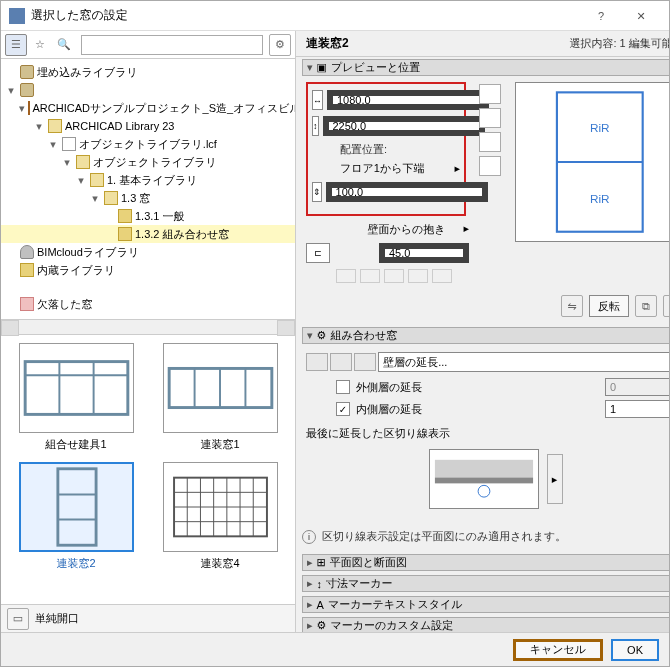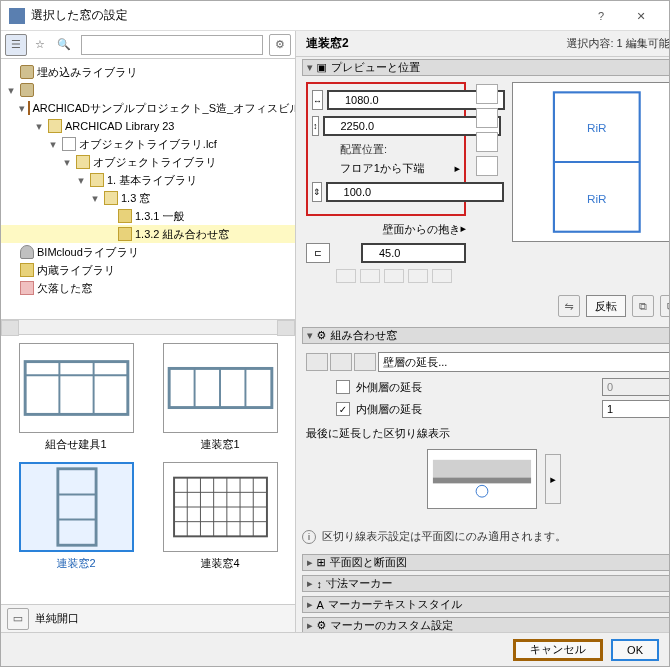--- a/index.html
+++ b/index.html
@@ -42,28 +42,28 @@
   .right-header { height: 30px; display: flex; align-items: center; padding: 4px 10px; border-bottom: 1px solid #ccc; background: #f0f0f0; }
   .right-header .name { font-weight: bold; font-size: 12px; }
   .right-header .info { margin-left: auto; font-size: 11px; color: #333; }
   .section-bar { height: 22px; background: #dcdcdc; border: 1px solid #aaa; margin: 2px 6px; display: flex; align-items: center; padding: 0 4px; gap: 4px; cursor: pointer; }
   .section-bar .arrow { color: #555; }
   .section-body { margin: 4px 10px 8px; }
   .preview-row { display: flex; gap: 10px; }
   .params { width: 160px; border: 2px solid #d02020; padding: 6px 4px 6px 4px; }
   .param-line { display: flex; align-items: center; gap: 4px; margin-bottom: 6px; }
   .param-icon { width: 24px; height: 20px; border: 1px solid #888; background: #fff; display: flex; align-items: center; justify-content: center; font-size: 9px; }
-  .param-input { flex: 1; height: 20px; border: 2px solid #404040; background: #fff; padding: 0 16px; }
+  .param-input { flex: 1; height: 20px; border: 6px solid #404040; background: #fff; padding: 0 4px; }
   .param-label { padding-left: 28px; color: #333; margin: 2px 0 4px; }
   .mid-icons { width: 26px; display: flex; flex-direction: column; gap: 4px; padding-top: 2px; }
   .mid-icons div { width: 22px; height: 20px; border: 1px solid #aaa; background: #fff; }
   .preview-box { flex: 1; border: 1px solid #888; background: #fff; width: 170px; height: 160px; display: flex; align-items: center; justify-content: center; }
   .preview-box svg { width: 95%; height: 95%; }
   .below-params { margin: 6px 0; }
-  .line2 { display: flex; align-items: flex-start; gap: 0; margin-bottom: 6px; }
+  .line2 { display: flex; align-items: flex-start; gap: 18px; margin-bottom: 6px; }
   .icon-row-small { display: flex; gap: 4px; margin: 4px 0 0 30px; }
   .icon-row-small span { width: 20px; height: 14px; border: 1px solid #ccc; }
   .ctrl-row { display: flex; align-items: center; justify-content: flex-end; gap: 6px; margin-top: 6px; }
   .ctrl-btn { height: 22px; padding: 0 8px; border: 1px solid #888; background: #f8f8f8; cursor: pointer; }
   .tabs-row { display: flex; align-items: center; gap: 2px; margin: 2px 0 6px; }
   .tabs-row .tab { width: 22px; height: 18px; border: 1px solid #aaa; background: #e8e8e8; }
   .tabs-row .sel { flex: 1; height: 20px; border: 1px solid #888; background: #fff; padding: 0 4px; display: flex; align-items: center; }
   .ext-row { display: flex; align-items: center; gap: 6px; margin: 4px 0; }
   .ext-row .chk { width: 14px; height: 14px; border: 1px solid #888; background: #fff; display: inline-flex; align-items: center; justify-content: center; font-size: 10px; }
   .ext-row .num { width: 80px; height: 18px; border: 1px solid #888; background: #fff; padding: 0 4px; }
@@ -152,21 +152,21 @@
           <div class="tree-row" style="padding-left: 4px;">
             <span class="tw"></span>
             <span class="ticon cloud"></span>
             <span>BIMcloudライブラリ</span>
           </div>
           <div class="tree-row" style="padding-left: 4px;">
             <span class="tw"></span>
             <span class="ticon folder"></span>
             <span>内蔵ライブラリ</span>
           </div>
-          <div class="tree-row" style="padding-left: 4px;">
+          <div class="tree-row" style="padding-left: 4px; margin-top: 16px;">
             <span class="tw"></span>
             <span class="ticon miss"></span>
             <span>欠落した窓</span>
           </div>
         </div>
       <div class="hscroll"></div>
       <div class="catalog" id="catalog">
           <div class="cat-item">
             <div class="thumb">
               <svg viewBox="0 0 115 90">

